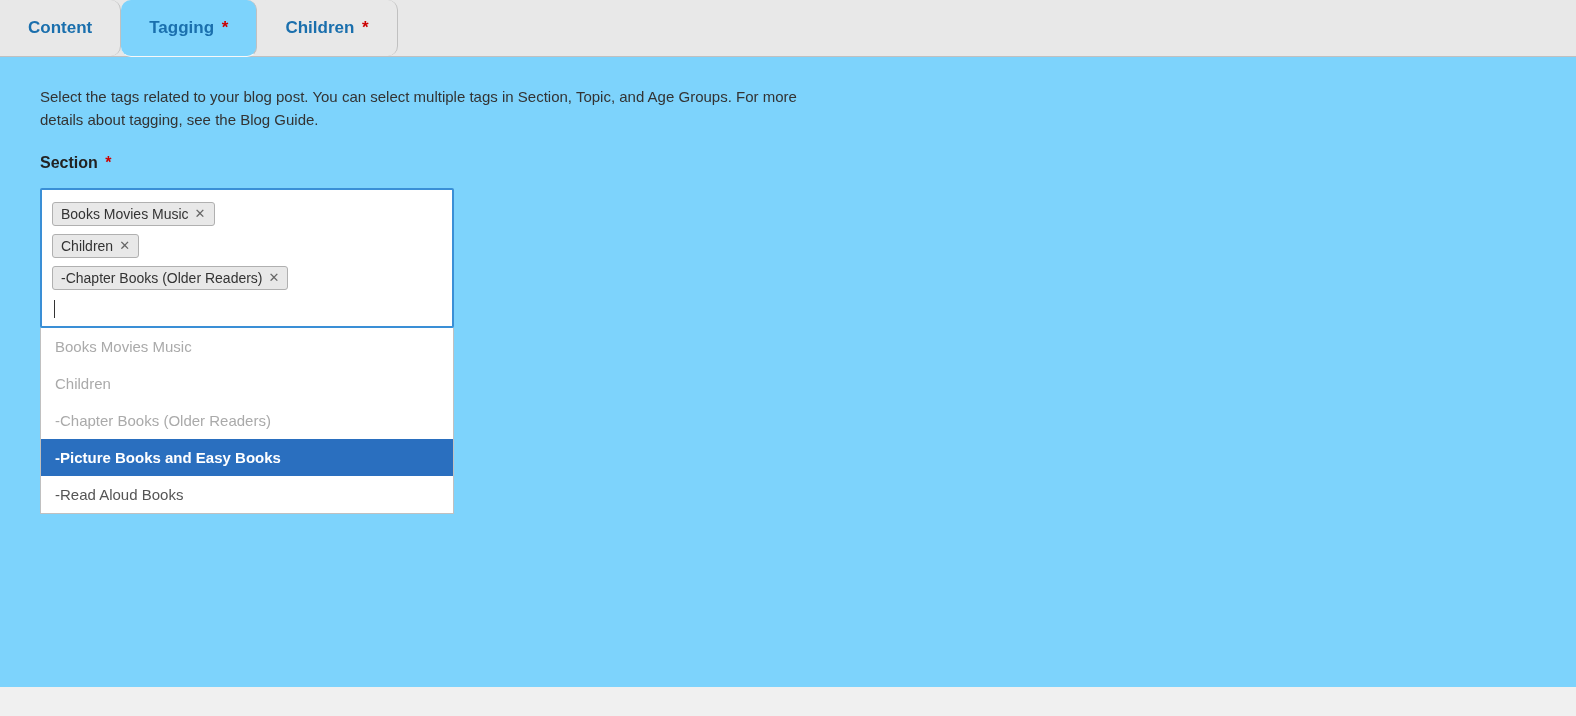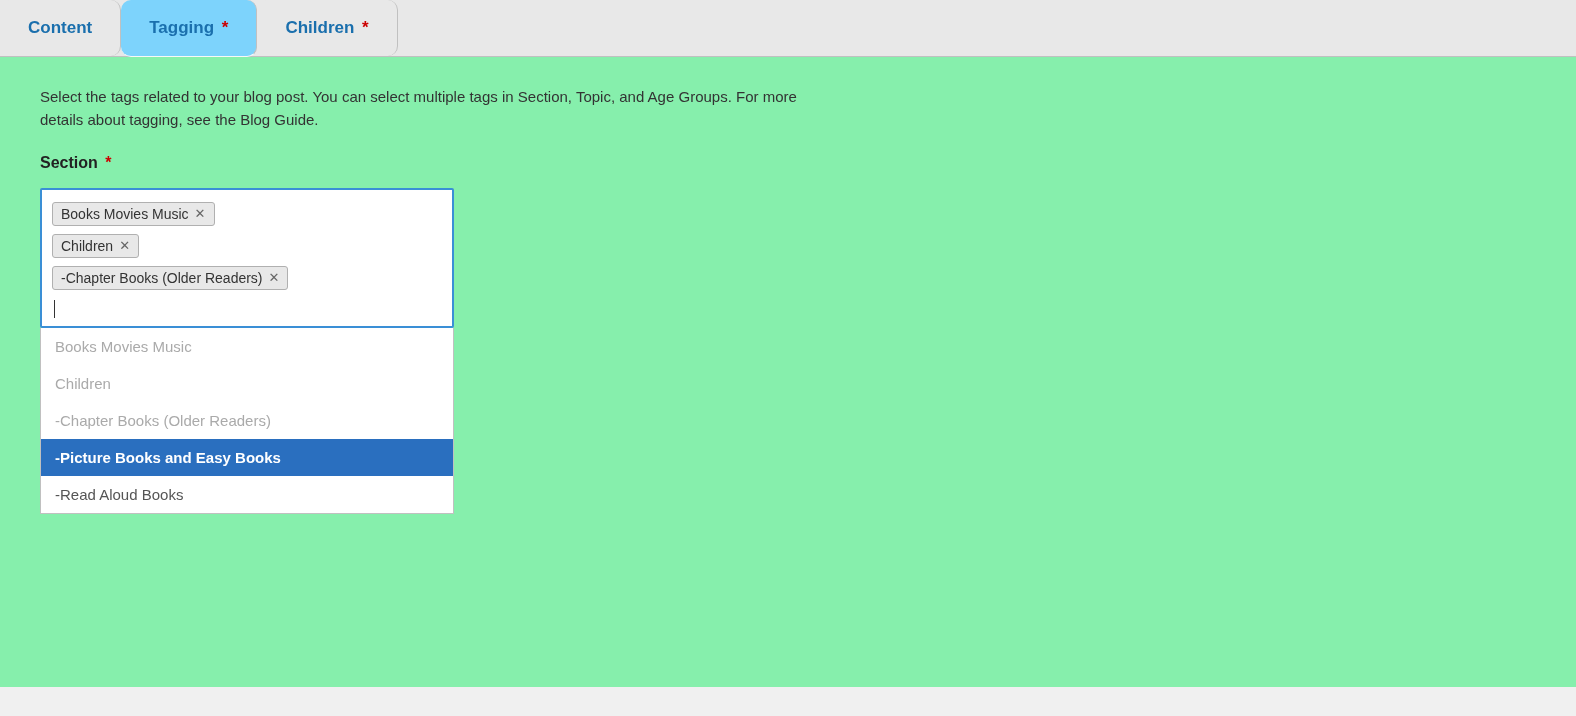--- a/index.html
+++ b/index.html
@@ -35,21 +35,21 @@
       margin-bottom: -1px;
       color: #1a6fad;
     }
     .tab .required {
       color: #cc0000;
       margin-left: 3px;
     }
 
     
     .main-content {
-      background: #86efac;
+      background: #7dd3fc;
       padding: 28px 40px 40px 40px;
       min-height: 630px;
     }
 
     .description {
       font-size: 15px;
       color: #333;
       line-height: 1.55;
       margin-bottom: 22px;
       max-width: 760px;

